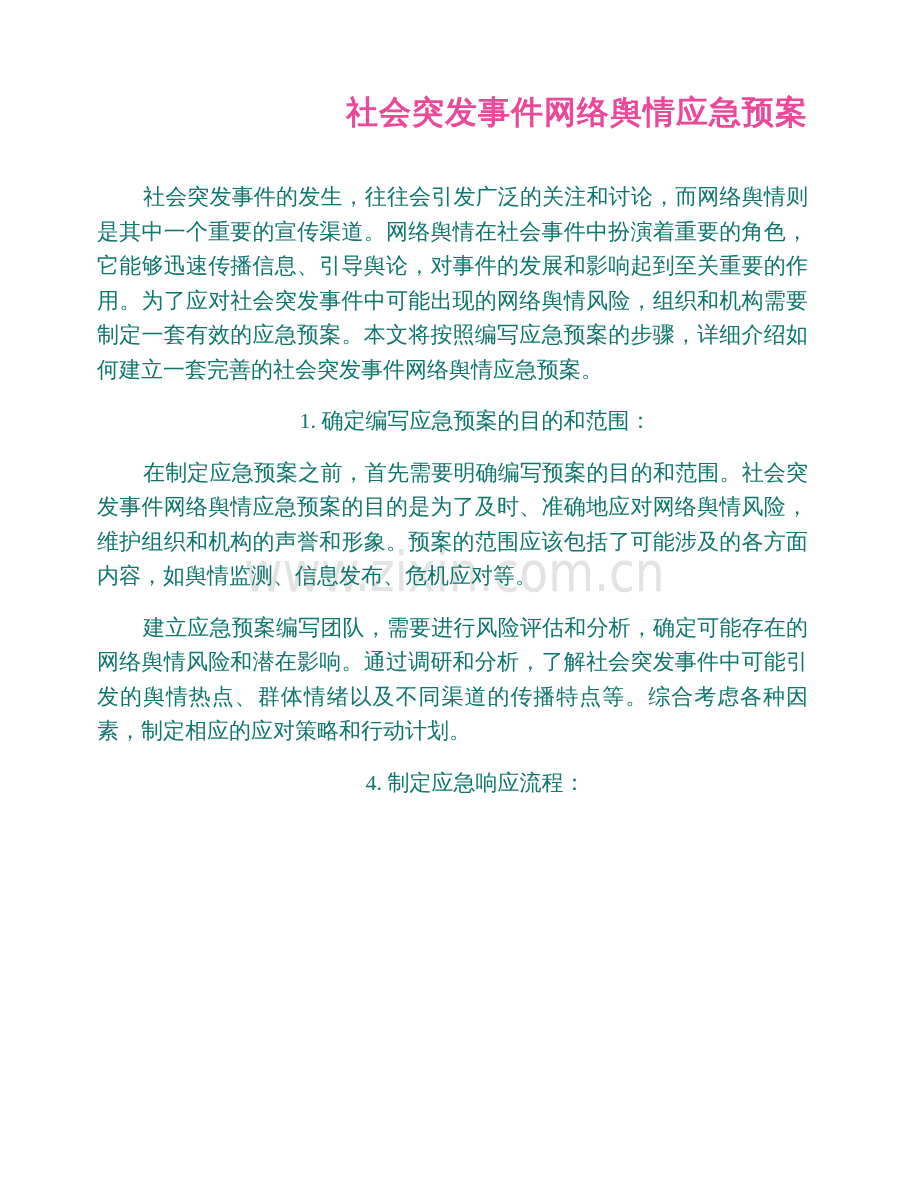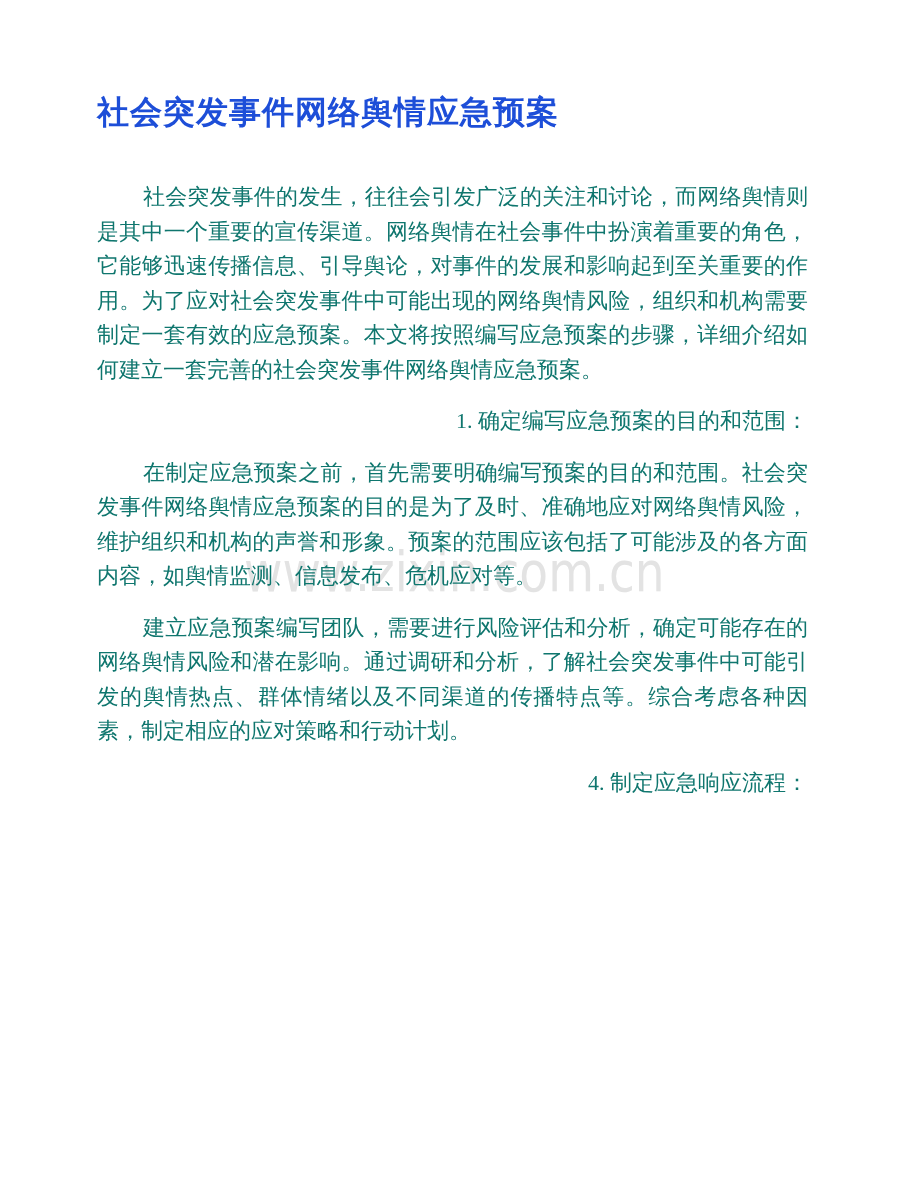--- a/index.html
+++ b/index.html
@@ -34,33 +34,33 @@
     z-index: 1;
     padding: 88px 112px 0 97px;
   }
   .title {
     margin: 0 0 44px 0;
     font-family: "DejaVu Sans", "Liberation Sans", sans-serif;
     font-weight: bold;
     font-size: 32px;
     line-height: 48px;
     letter-spacing: 1px;
-    text-align: left;
-    color: #1d4ed8;
+    text-align: right;
+    color: #ec4899;
   }
   .block {
     margin: 17px 0;
     font-size: 22px;
     line-height: 34.5px;
     color: #0f766e;
     text-indent: 46px;
     text-align: justify;
   }
   .block.heading {
-    text-align: right;
+    text-align: center;
   }
 </style>
 </head>
 <body>
 
 <div class="page">
   <div class="watermark">www.zixin.com.cn</div>
   <div class="content">
     <h1 class="title">社会突发事件网络舆情应急预案</h1>
     <div id="doc-body">

